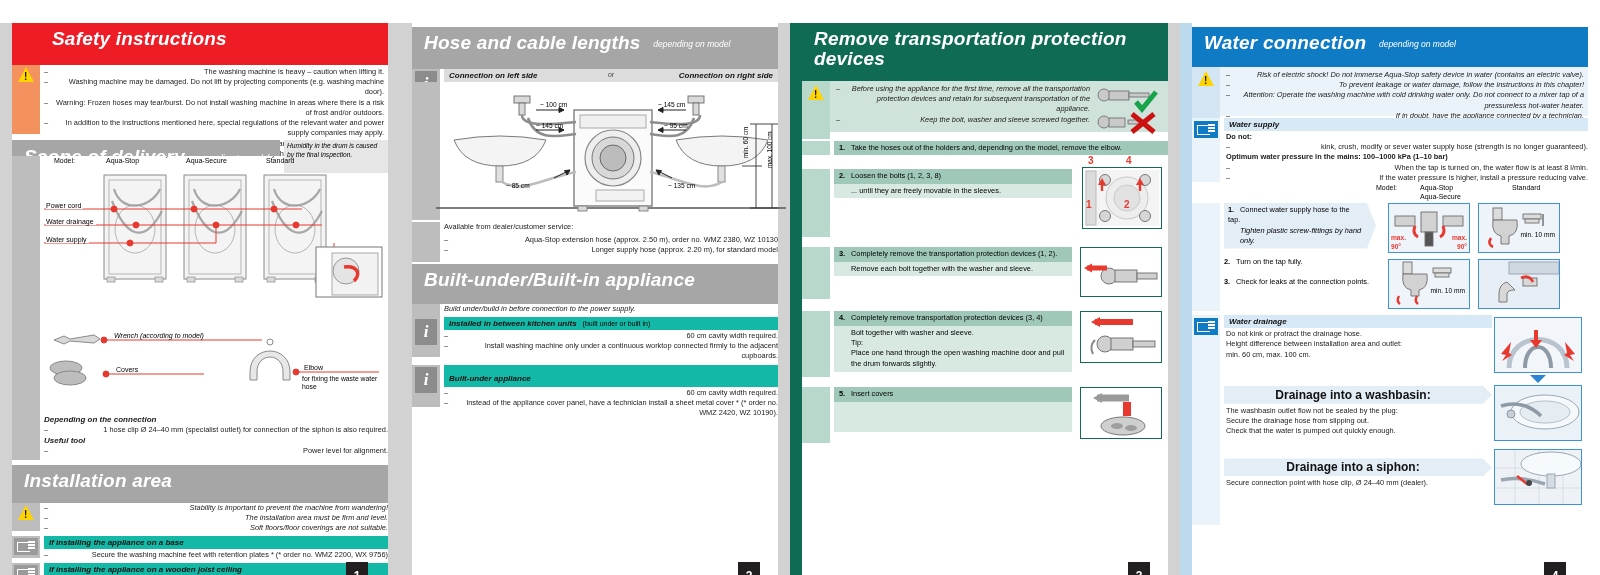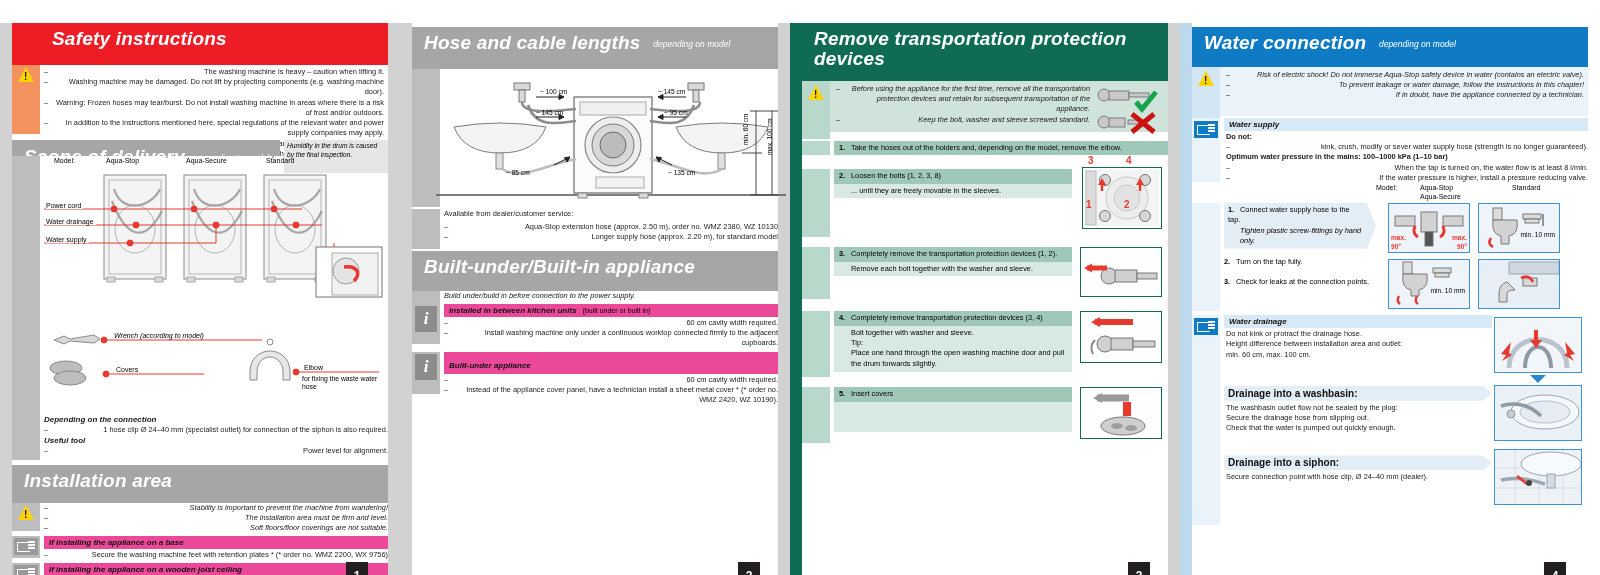--- a/index.html
+++ b/index.html
@@ -49,40 +49,40 @@
 
   
   .txt{font-size:7.4px;line-height:1.38;color:#1a1a1a;}
   .txt.it{font-style:italic;}
   .txt li{list-style:none;margin:0;padding:0;}
   ul.dash{margin:0;padding:0;}
   ul.dash li{position:relative;padding-left:7px;text-align:right;}
   ul.dash li:before{content:"\2013";position:absolute;left:0;}
 
   .rowhdr{font-size:8px;font-weight:bold;font-style:italic;color:#111;}
-  .barlite{background:#ec4899;}
+  .barlite{background:#14b8a6;}
   .bargr{background:#9fc8b9;}
   .bargr2{background:#d8e9e2;}
   .barblue{background:#d7e9f7;}
   .rowline{padding:2px 5px;}
 
   .numlist{font-size:7.4px;line-height:1.4;}
   .num{font-weight:bold;display:inline-block;width:12px;}
 
   .pgnum{position:absolute;bottom:8px;width:22px;height:28px;background:#231f20;color:#fff;
          font:bold 12px "Liberation Sans",sans-serif;display:flex;align-items:center;justify-content:center;}
 
   
   svg{display:block;}
   .thumb{border:1.3px solid #3d93d6;background:#eef4fa;box-sizing:border-box;}
   .thumbG{border:1.3px solid #0f6b54;background:#fff;box-sizing:border-box;}
 
   .callout{background:#e3edf6;clip-path:polygon(0 0,calc(100% - 9px) 0,100% 50%,calc(100% - 9px) 100%,0 100%);
            padding:2px 14px 2px 4px;}
-  .bluelabel{font-size:10px;font-weight:bold;color:#111;}
+  .bluelabel{font-size:12px;font-weight:bold;color:#111;text-align:center;}
   .lbl{font-size:6.6px;}
   .lblred{font-size:6.6px;font-weight:bold;color:#e8392f;}
   .lblnum{font:bold 10px "Liberation Sans",sans-serif;color:#e8392f;}
 </style>
 </head>
 <body>
 
 <div class="sheet">
 
 <div class="page p1">
@@ -298,20 +298,32 @@
 <div class="page p2">
   <div class="gutter gut-l"></div>
   <div class="gutter gut-r"></div>
   <div class="body">
 
     <div class="banner bn-gray bn-pad2" style="height:30px;margin-top:4px;">
       <span class="t">Hose and cable lengths</span>
       <span class="sub">depending on model</span>
     </div>
 
+    <div style="position:relative;">
+      <div class="iconcol band-gray" style="position:absolute;top:0;height:24px;">
+        <div class="icell">
+              <div class="infoBox">i</div>
+            </div>
+      </div>
+      <div style="margin-left:32px;display:flex;background:#dcdcdc;">
+        <div class="rowhdr rowline" style="flex:1;">Connection on left side</div>
+        <div class="rowline" style="width:60px;text-align:center;font-size:7px;font-style:italic;color:#444;">or</div>
+        <div class="rowhdr rowline" style="flex:1;text-align:right;">Connection on right side</div>
+      </div>
+    </div>
 
     <div style="position:relative;height:138px;">
       <div class="iconcol band-gray" style="position:absolute;top:0;height:138px;"></div>
       <div style="position:absolute;left:24px;top:0;right:0;height:138px;">
         <svg width="350" height="132" viewBox="0 0 350 132">
           <line x1="0" y1="126" x2="350" y2="126" stroke="#555" stroke-width="1.6"></line>
 
           <rect x="138" y="28" width="78" height="96" fill="#fbfbfb" stroke="#6a6a6a" stroke-width="1.2"></rect>
           <rect x="144" y="33" width="66" height="13" fill="#f0f0f0" stroke="#aaa"></rect>
           <circle cx="177" cy="76" r="28" fill="#eee" stroke="#888" stroke-width="1.2"></circle>
@@ -453,21 +465,21 @@
         <div class="icell" style="padding-top:4px;">
               <div class="itri">
                 <div class="tri"></div>
                 <div class="ex">!</div>
               </div>
             </div>
       </div>
       <div style="margin-left:32px;padding:3px 78px 4px 2px;height:51px;box-sizing:border-box;" class="txt it">
         <ul class="dash">
           <li>Before using the appliance for the first time, remove all the transportation protection devices and retain for subsequent transportation of the appliance.</li>
-          <li>Keep the bolt, washer and sleeve screwed standard.</li>
+          <li>Keep the bolt, washer and sleeve screwed together.</li>
         </ul>
       </div>
       <svg width="74" height="56" viewBox="0 0 74 56" style="position:absolute;right:2px;top:1px;">
         <g fill="#c9c9c9" stroke="#666" stroke-width=".8">
           <circle cx="12" cy="13" r="6"></circle>
               <rect x="17" y="9" width="20" height="9"></rect>
               <rect x="37" y="11" width="20" height="4"></rect>
         </g>
         <path d="M44 20 l6 7 l14 -17" stroke="#16a34a" stroke-width="5" fill="none"></path>
         <g fill="#c9c9c9" stroke="#666" stroke-width=".8">
@@ -615,20 +627,21 @@
               <div class="itri">
                 <div class="tri"></div>
                 <div class="ex">!</div>
               </div>
             </div>
       </div>
       <div style="margin-left:32px;padding:3px 4px 4px 2px;height:49px;box-sizing:border-box;" class="txt it">
         <ul class="dash">
           <li>Risk of electric shock! Do not immerse Aqua-Stop safety device in water (contains an electric valve).</li>
           <li>To prevent leakage or water damage, follow the instructions in this chapter!</li>
+          <li>Attention: Operate the washing machine with cold drinking water only. Do not connect to a mixer tap of a pressureless hot-water heater.</li>
           <li>If in doubt, have the appliance connected by a technician.</li>
         </ul>
       </div>
     </div>
 
     <div style="position:relative;margin-top:2px;">
       <div class="iconcol" style="position:absolute;top:0;height:64px;background:#eaf3fa;">
         <div class="icell" style="padding-top:3px;">
               <div class="handBox"></div>
             </div>

